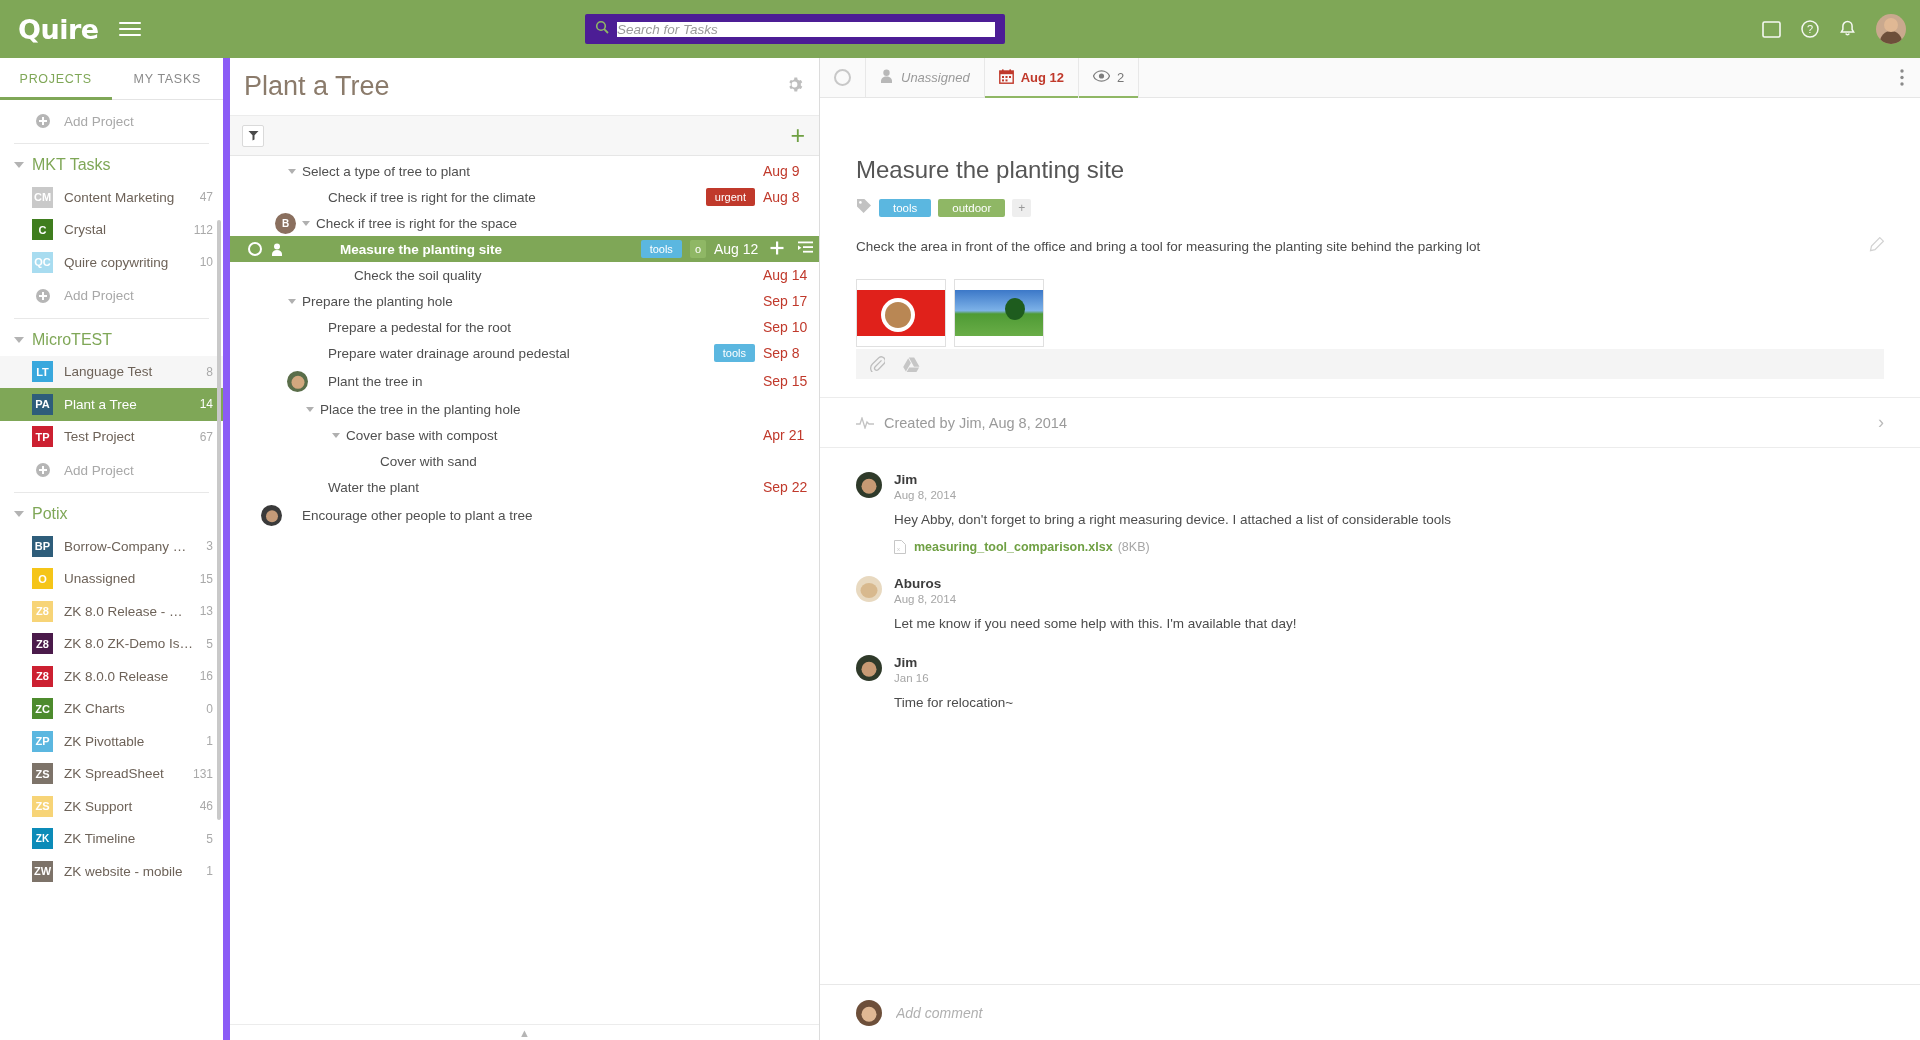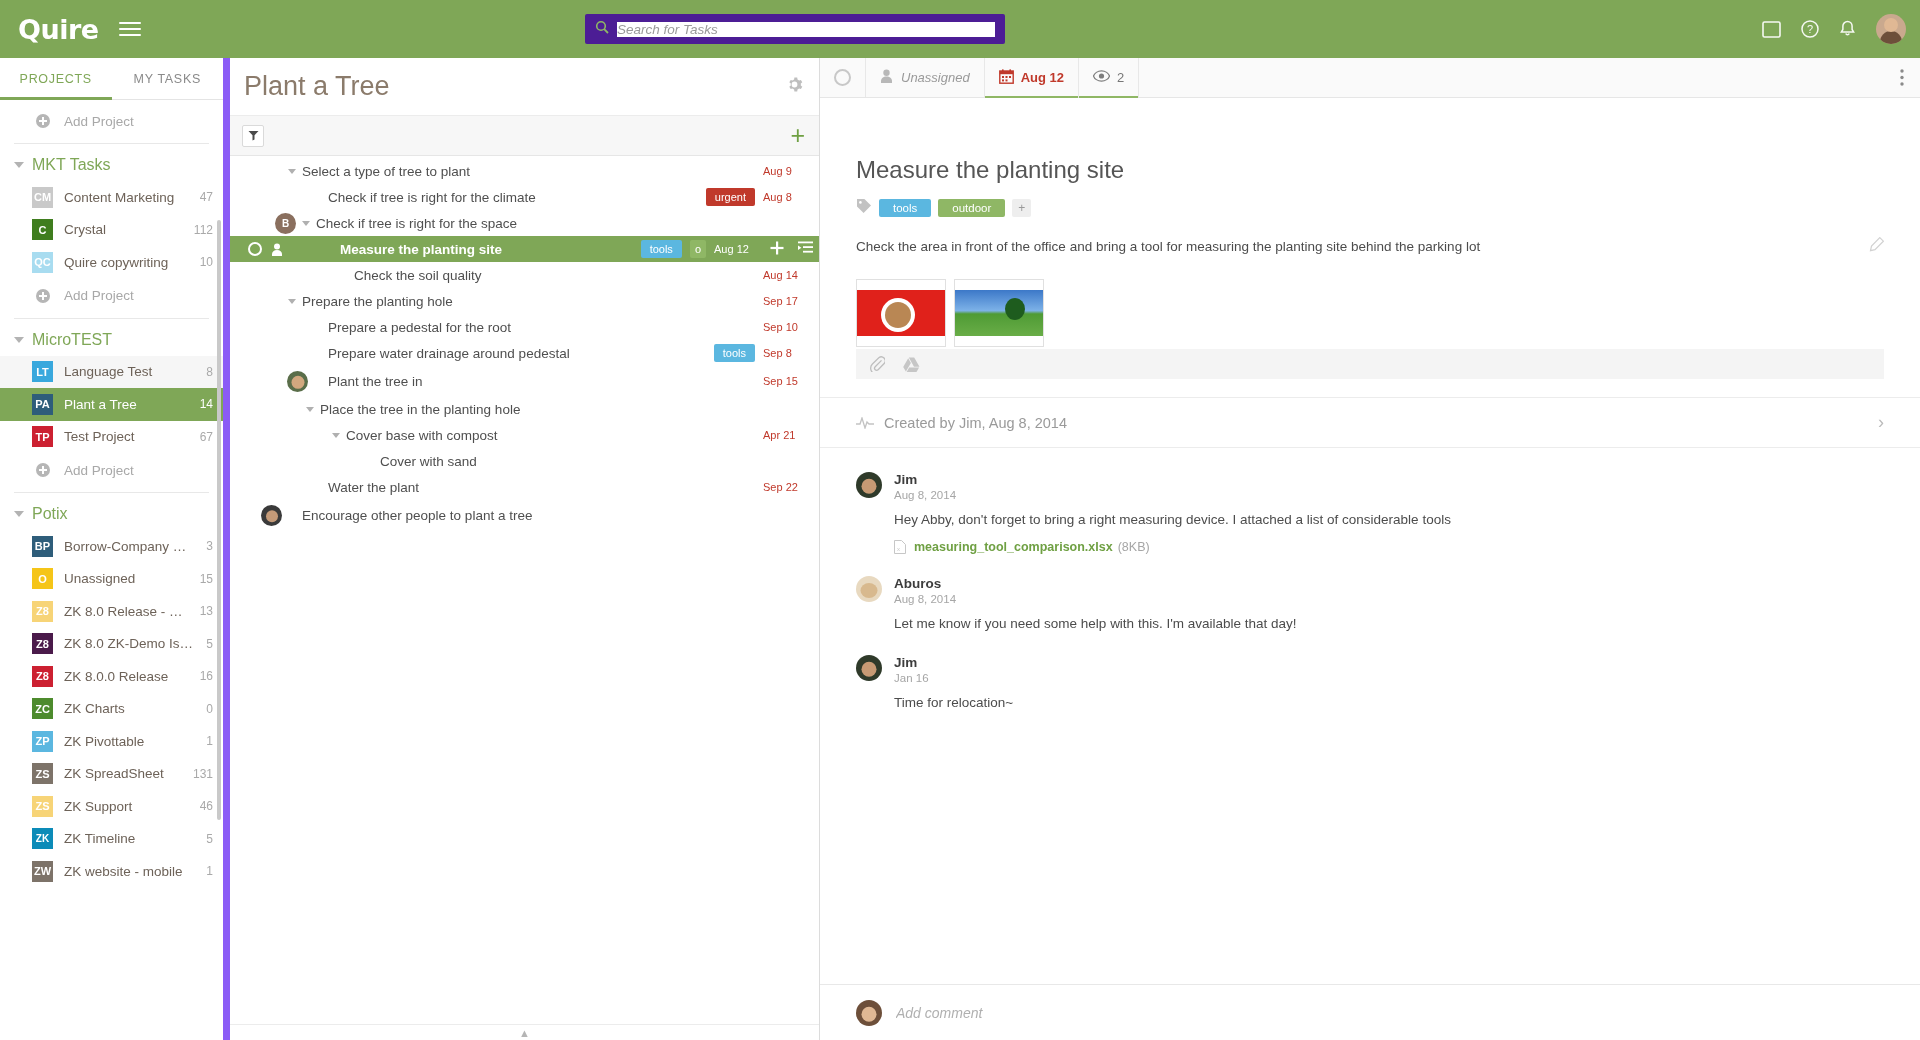--- a/index.html
+++ b/index.html
@@ -170,21 +170,21 @@
   .task-circle {
     width: 14px; height: 14px; border-radius: 50%; border: 2px solid #fff; flex: none; margin-right: 9px;
   }
   .task-person { flex: none; margin-right: 7px; display: flex; align-items: center; }
   .task-title { flex: 1; white-space: nowrap; overflow: hidden; text-overflow: ellipsis; }
   .task-tag {
     flex: none; font-size: 11px; color: #fff; padding: 2px 9px; border-radius: 2px;
     margin-right: 8px; font-weight: normal; line-height: 14px;
   }
   .task-date {
-    flex: none; width: 56px; font-size: 11px; color: #c0392b; text-align: left; font-weight: normal;
+    flex: none; width: 56px; font-size: 14px; color: #c0392b; text-align: left; font-weight: normal;
   }
   .task-row.sel .task-date { color: #fff; font-weight: normal; }
   .sel-actions { display: flex; align-items: center; gap: 14px; padding-right: 6px; }
   .center-bottom-handle {
     position: absolute; bottom: 0; left: 0; right: 0; height: 16px;
     background: #fff; border-top: 1px solid #ececec; display: flex;
     align-items: center; justify-content: center; cursor: pointer; color: #b5b5b5; font-size: 11px;
   }
 
   

